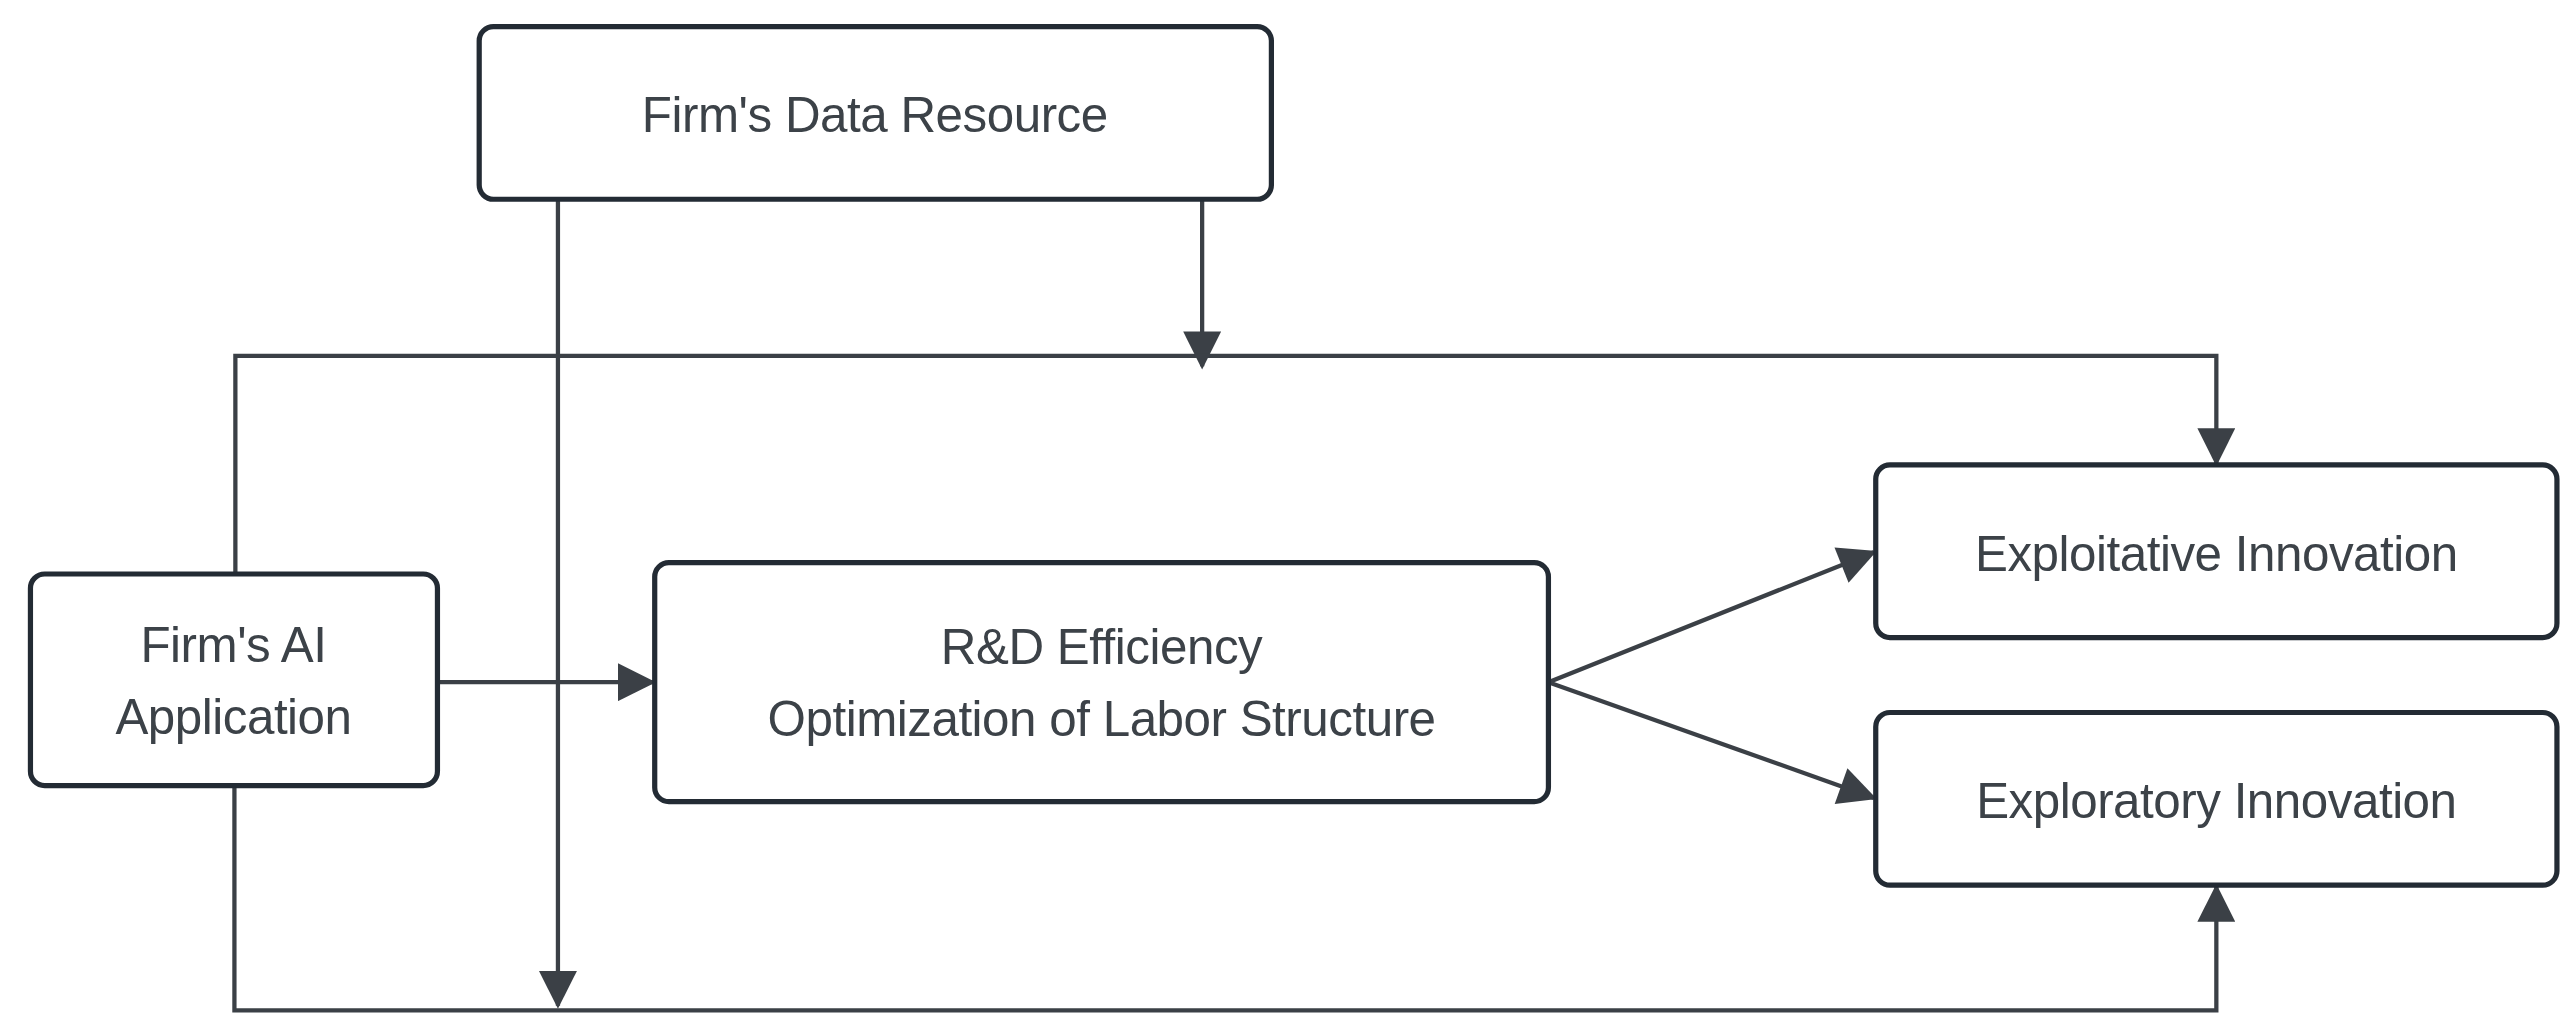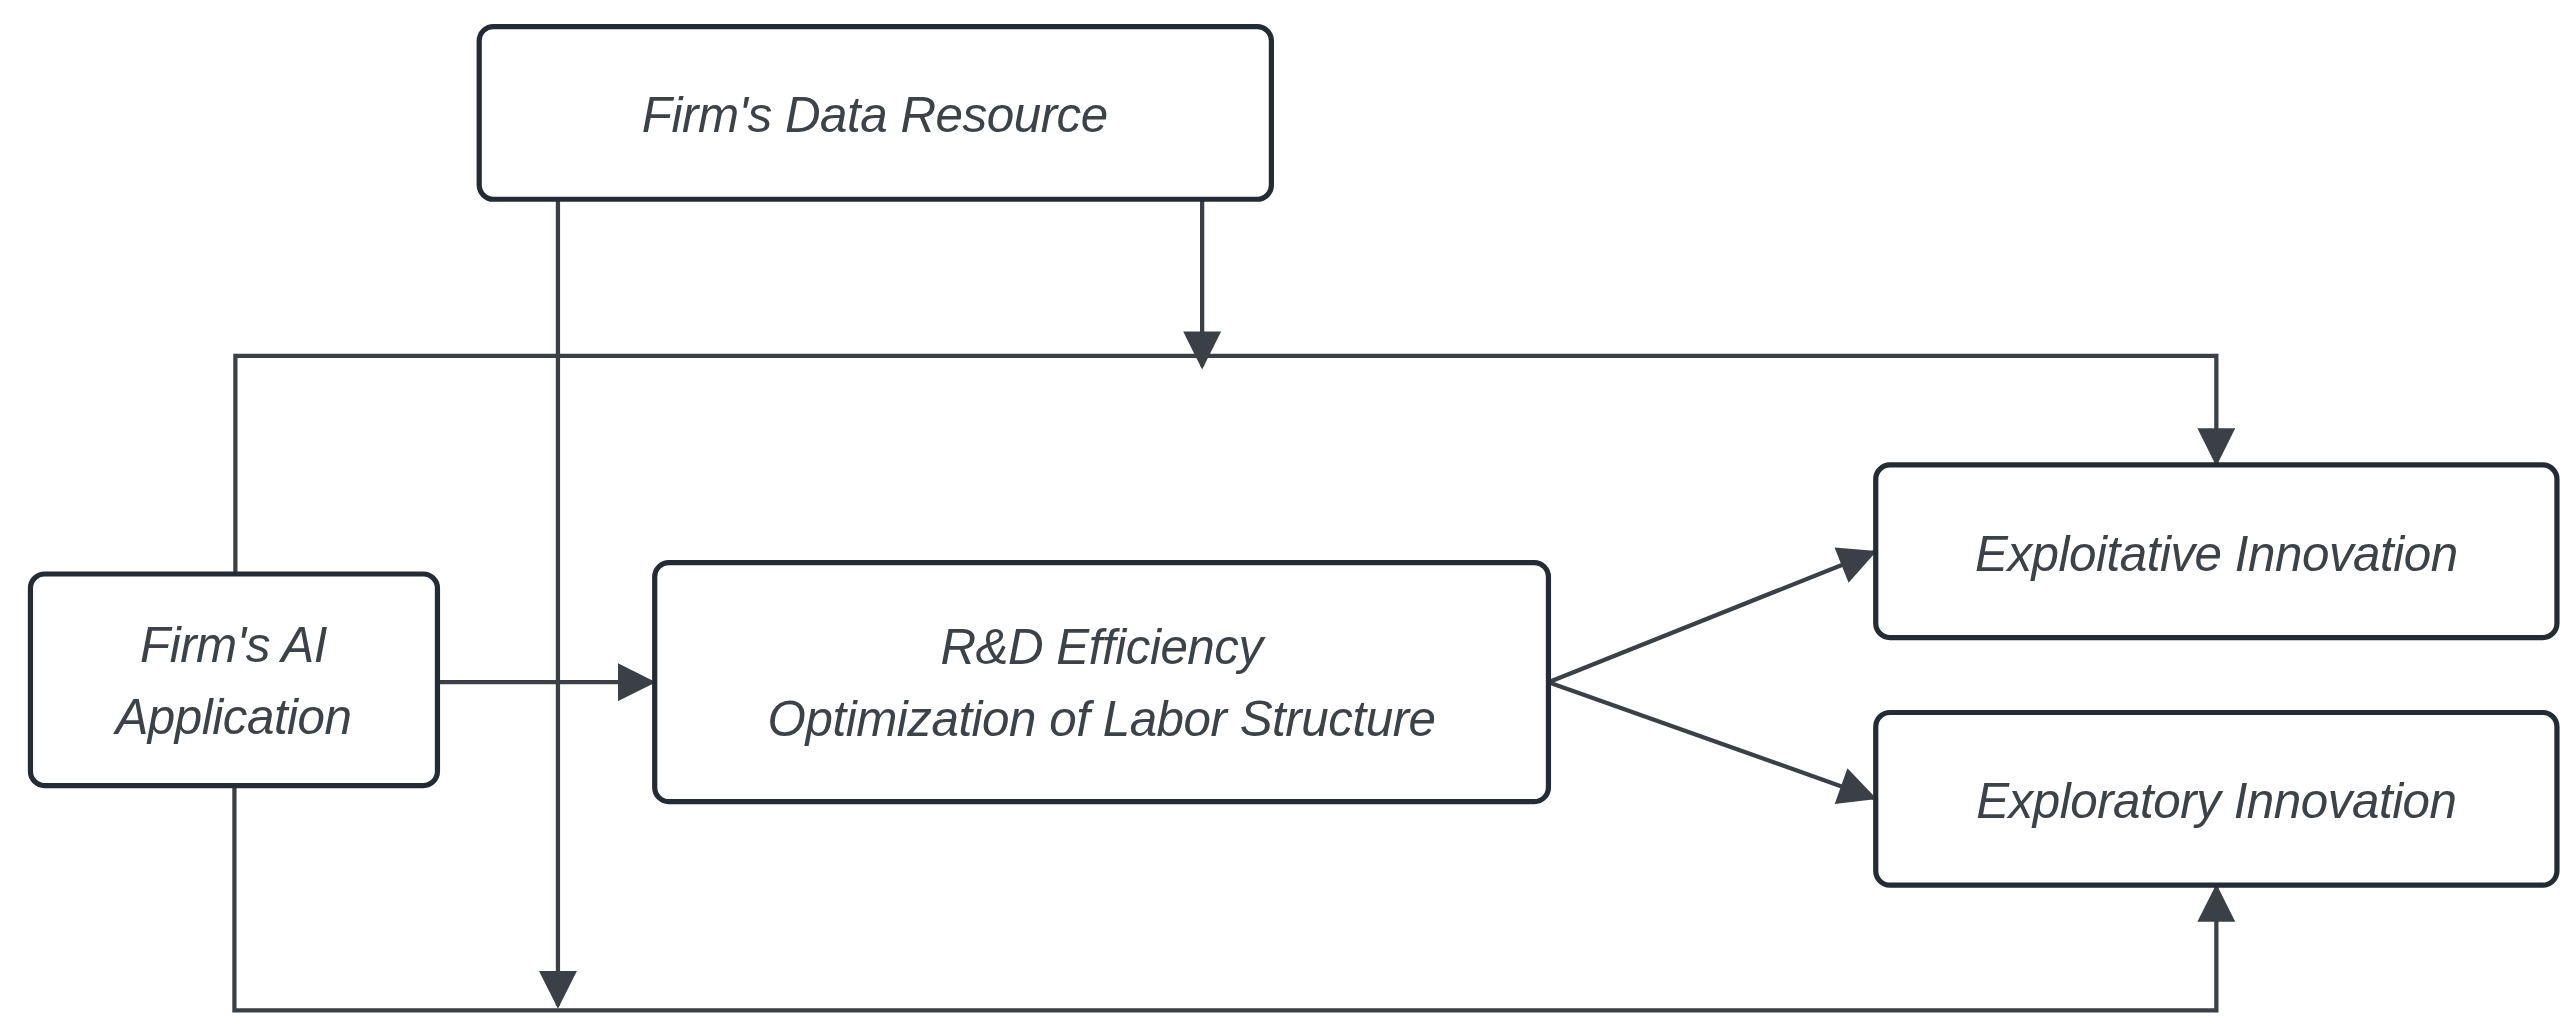--- a/index.html
+++ b/index.html
@@ -7,21 +7,20 @@
     --border:#232b34;
     --line:#3b4046;
     --text:#3c4248;
   }
   html,body{margin:0;padding:0;background:var(--bg);}
   .stage{
     position:relative;
     width:2120px;height:1018px;
     background:var(--bg);
     font-family:"Liberation Sans", sans-serif;
-    font-style:italic;
   }
   svg{display:block;width:2576px;height:1018px;}
   .node-rect{
     fill:#ffffff;
     stroke:var(--border);
     stroke-width:5.5;
   }
   .edge{
     fill:none;
     stroke:var(--line);

